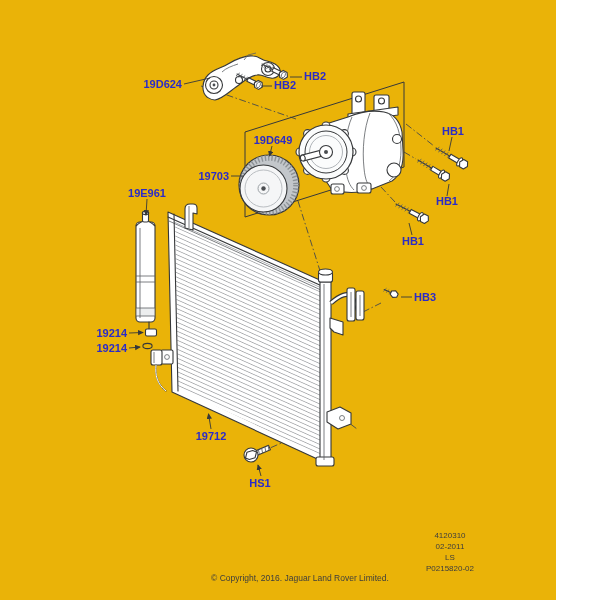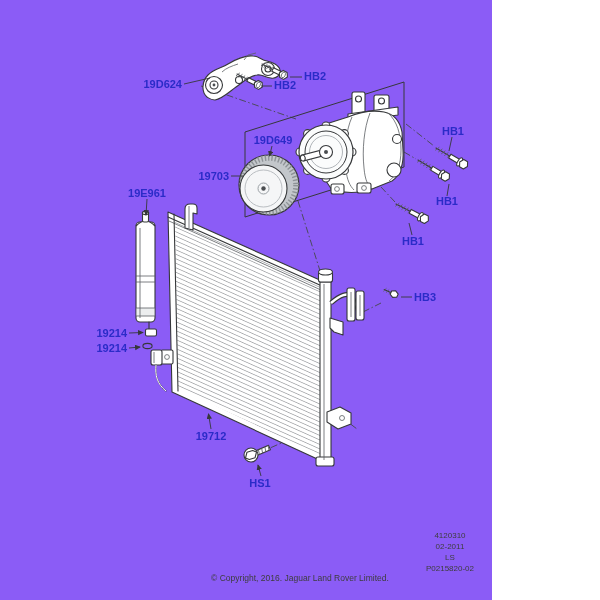--- a/index.html
+++ b/index.html
@@ -1,16 +1,16 @@
 <!DOCTYPE html>
 <html><head>
 <meta charset="utf-8">
 <style>
   html,body{margin:0;padding:0;background:#fff;}
-  #stage{position:relative;width:492px;height:600px;background:#8b5cf6;overflow:hidden;
+  #stage{position:relative;width:556px;height:600px;background:#eab308;overflow:hidden;
          font-family:"Liberation Sans",sans-serif;}
   svg{display:block}
   .ink{stroke:#36383a;fill:none;stroke-width:1.1;stroke-linecap:round;stroke-linejoin:round;}
   .thin{stroke:#5a5e62;stroke-width:.8;}
   .wfill{fill:#ffffff;stroke:#36383a;stroke-width:1.1;stroke-linejoin:round;}
   .lgray{fill:#eceeef;}
   .dash{stroke:#45484b;stroke-width:.9;fill:none;stroke-dasharray:7 2.5 1.5 2.5;}
   .leader{stroke:#36383a;stroke-width:.9;fill:none;}
   .co{font:bold 11px "Liberation Sans",sans-serif;}
   .tb{font:8px "Liberation Sans",sans-serif;fill:#3d3d3d;}

